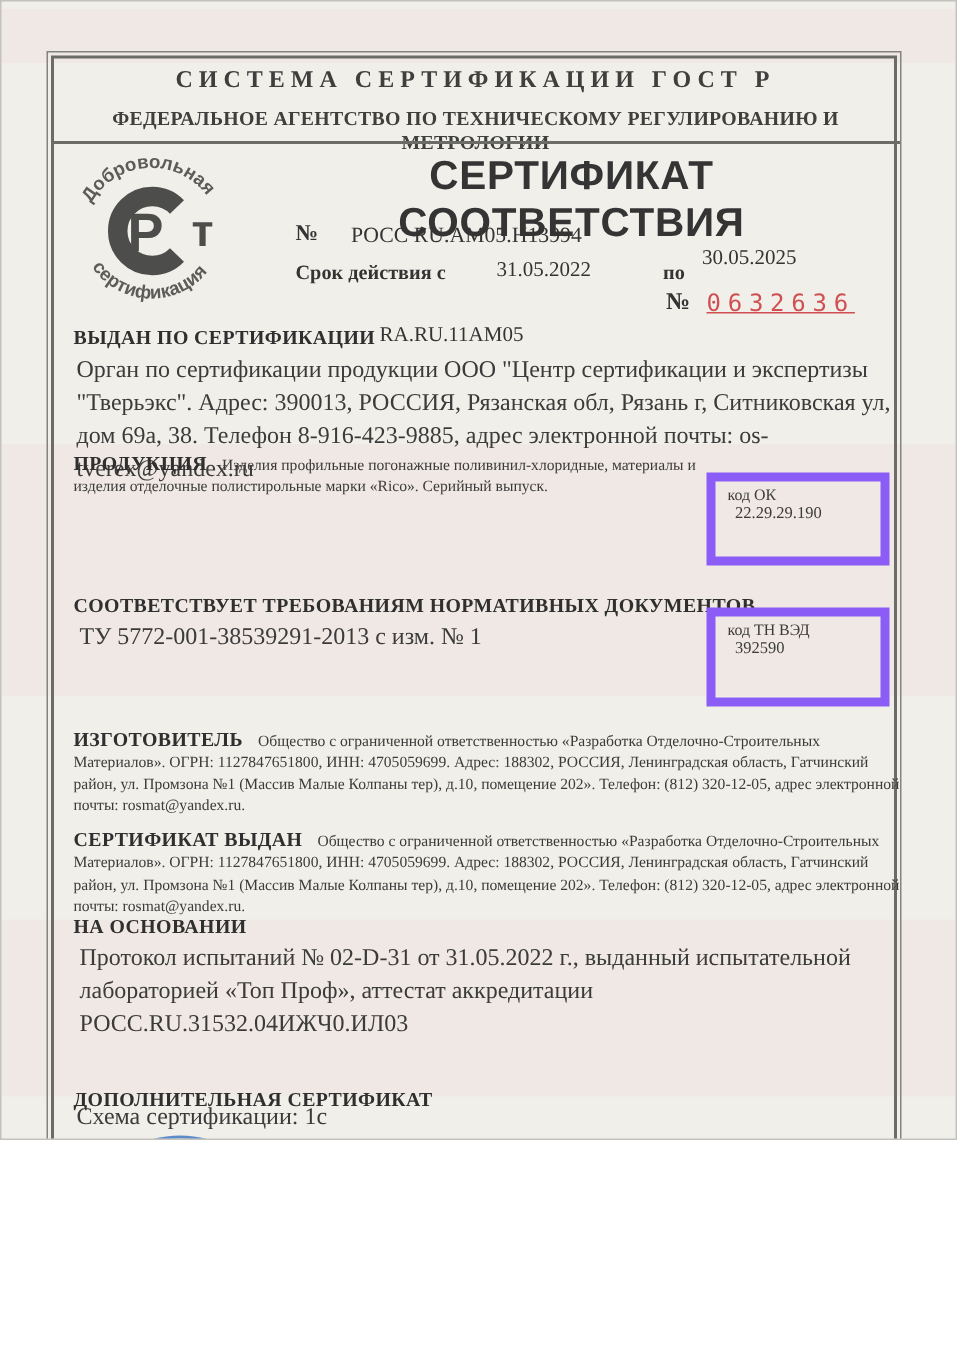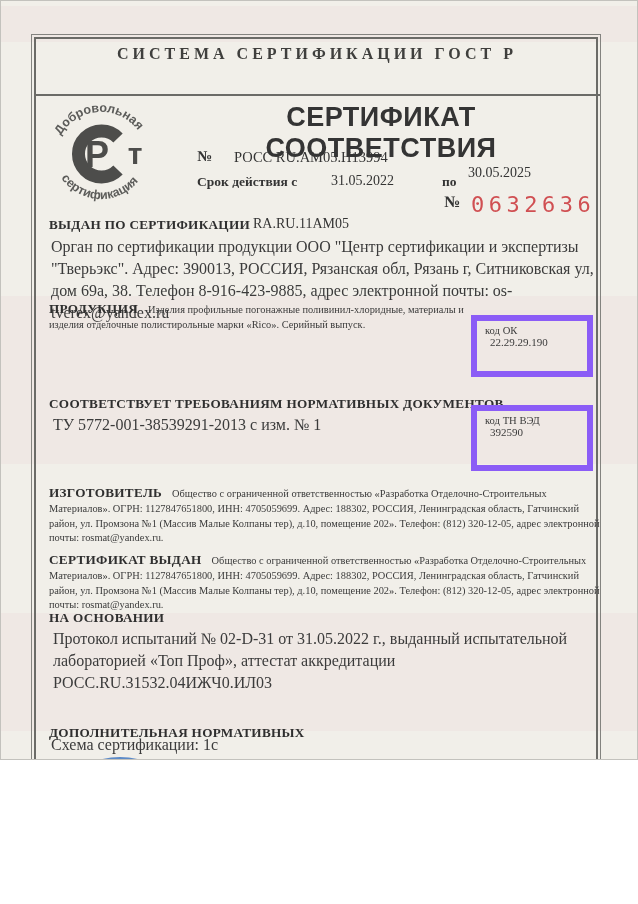--- a/index.html
+++ b/index.html
@@ -14,21 +14,21 @@
   .frame-inner{width:100%;height:100%;border:2px solid #6b6b67;box-sizing:border-box;}
   .sys-line{left:33px;top:44px;width:566px;text-align:center;font-weight:bold;font-size:16px;letter-spacing:4px;color:#3f3f3d;}
   .agency-line{left:35px;top:70px;width:562px;text-align:center;font-weight:bold;font-size:13.2px;letter-spacing:0.2px;color:#3f3f3d;}
   .header-rule{left:33px;top:93px;width:566px;border-top:2px solid #6b6b67;}
   .big-title{left:168px;top:101px;width:424px;text-align:center;font-family:"Liberation Sans",sans-serif;font-weight:bold;font-size:27px;letter-spacing:0.5px;color:#343434;}
   .no-label{font-weight:bold;font-size:15px;color:#343434;}
   .no-value{font-size:14.5px;color:#343434;}
   .validity-label{font-weight:bold;font-size:13.5px;color:#343434;}
   .date-value{font-size:14px;color:#343434;}
   .form-no-label{font-weight:bold;font-size:16px;color:#343434;}
-  .form-no-value{font-family:"DejaVu Sans Mono",monospace;font-size:22px;letter-spacing:4.5px;}
+  .form-no-value{font-family:"DejaVu Sans Mono",monospace;font-size:16px;letter-spacing:4.5px;text-decoration:underline;}
   .slabel{font-weight:bold;font-size:13.2px;letter-spacing:0.3px;color:#2f2f2f;margin-right:10px;}
   .reg-value{font-size:14px;color:#343434;}
   .body-text{font-size:16px;line-height:1.38;color:#3b3b3b;}
   .para{margin:0;font-size:10.4px;line-height:1.38;}
   .code-box{border:6px solid #8b5cf6;box-sizing:border-box;padding:4px 0 0 8px;}
   .code-label{font-size:10.6px;color:#3b3b3b;}
   .code-value{font-size:11px;color:#3b3b3b;padding-left:5px;}
   .role-label{font-weight:bold;font-size:13.5px;color:#2f2f2f;}
   .sig-line{border-bottom:1px solid #8d8d89;}
   .sig-caption{text-align:center;font-size:6.5px;color:#77777a;letter-spacing:0.3px;}
@@ -44,20 +44,21 @@
 
   <div class="tint" style="top:5px;height:36px;"></div>
   <div class="tint" style="top:295px;height:168px;"></div>
   <div class="tint" style="top:612px;height:118px;"></div>
 
   <div class="frame">
     <div class="frame-inner"></div>
   </div>
 
   <div class="abs sys-line">СИСТЕМА СЕРТИФИКАЦИИ ГОСТ Р</div>
+  <div class="abs agency-line">ФЕДЕРАЛЬНОЕ АГЕНТСТВО ПО ТЕХНИЧЕСКОМУ РЕГУЛИРОВАНИЮ И МЕТРОЛОГИИ</div>
   <div class="abs header-rule"></div>
 
   <svg class="abs" style="left:38px;top:96px;" width="125" height="110" viewBox="0 0 125 110">
     <defs>
       <path id="logoTop" d="M 16 64 A 46 46 0 0 1 108 58"></path>
       <path id="logoBottom" d="M 14 52 A 48 48 0 0 0 110 56"></path>
     </defs>
     <text font-family="Liberation Sans, sans-serif" font-size="12.5" font-weight="bold" fill="#5c5c5a">
       <textPath href="#logoTop" startOffset="50%" text-anchor="middle">Добровольная</textPath>
     </text>
@@ -105,21 +106,21 @@
     <b class="slabel">ИЗГОТОВИТЕЛЬ</b><span>Общество с ограниченной ответственностью «Разработка Отделочно-Строительных Материалов». ОГРН: 1127847651800, ИНН: 4705059699. Адрес: 188302, РОССИЯ, Ленинградская область, Гатчинский район, ул. Промзона №1 (Массив Малые Колпаны тер), д.10, помещение 202». Телефон: (812) 320-12-05, адрес электронной почты: rosmat@yandex.ru.</span>
   </p>
 
   <p class="abs para" style="left:48px;top:550px;width:552px;">
     <b class="slabel">СЕРТИФИКАТ ВЫДАН</b><span>Общество с ограниченной ответственностью «Разработка Отделочно-Строительных Материалов». ОГРН: 1127847651800, ИНН: 4705059699. Адрес: 188302, РОССИЯ, Ленинградская область, Гатчинский район, ул. Промзона №1 (Массив Малые Колпаны тер), д.10, помещение 202». Телефон: (812) 320-12-05, адрес электронной почты: rosmat@yandex.ru.</span>
   </p>
 
   <span class="abs slabel" style="left:48px;top:609px;">НА ОСНОВАНИИ</span>
   <div class="abs body-text" style="left:52px;top:627px;width:545px;">Протокол испытаний № 02-D-31 от 31.05.2022 г., выданный испытательной лабораторией «Топ Проф», аттестат аккредитации РОСС.RU.31532.04ИЖЧ0.ИЛ03</div>
 
-  <span class="abs slabel" style="left:48px;top:724px;">ДОПОЛНИТЕЛЬНАЯ НОРМАТИВНЫХ</span>
+  <span class="abs slabel" style="left:48px;top:724px;">ДОПОЛНИТЕЛЬНАЯ СЕРТИФИКАТ</span>
   <div class="abs body-text" style="left:50px;top:713px;width:400px;margin-top:20px;">Схема сертификации: 1с</div>
 
   <svg class="abs" style="left:42px;top:752px;" width="155" height="150" viewBox="0 0 155 150">
     <defs>
       <path id="stampTop" d="M 19 75 A 58 58 0 0 1 135 75"></path>
       <path id="stampBottom" d="M 20 75 A 57 57 0 0 0 134 75"></path>
     </defs>
     <g stroke="#4d7fc4" fill="none" opacity="0.9">
       <circle cx="77" cy="75" r="70" stroke-width="2"></circle>
       <circle cx="77" cy="75" r="66" stroke-width="0.8"></circle>

